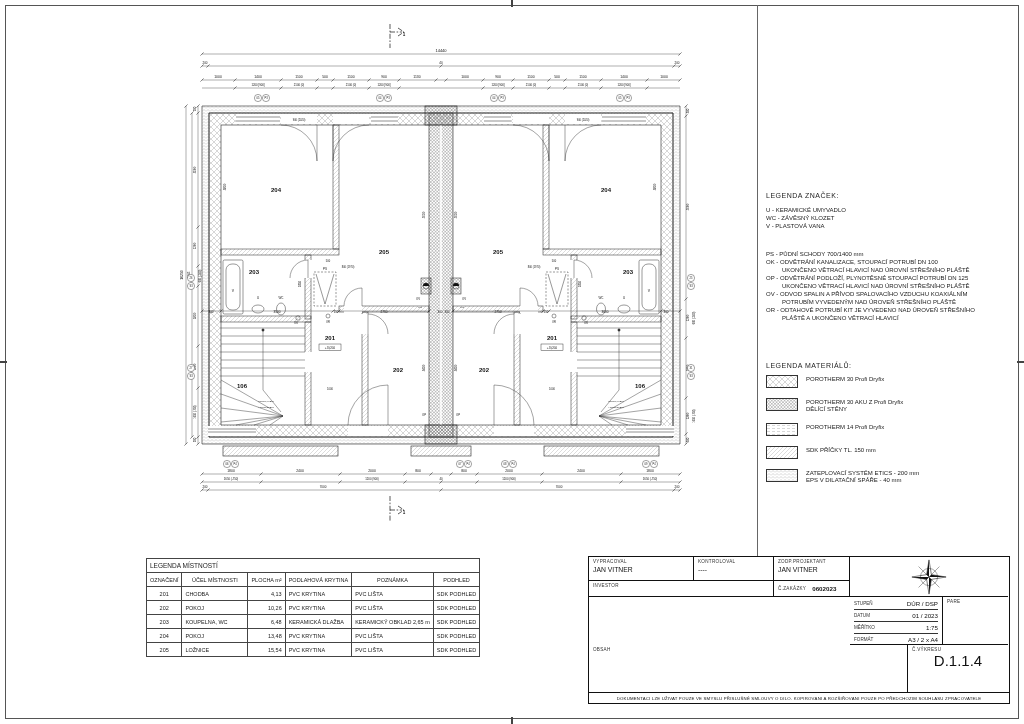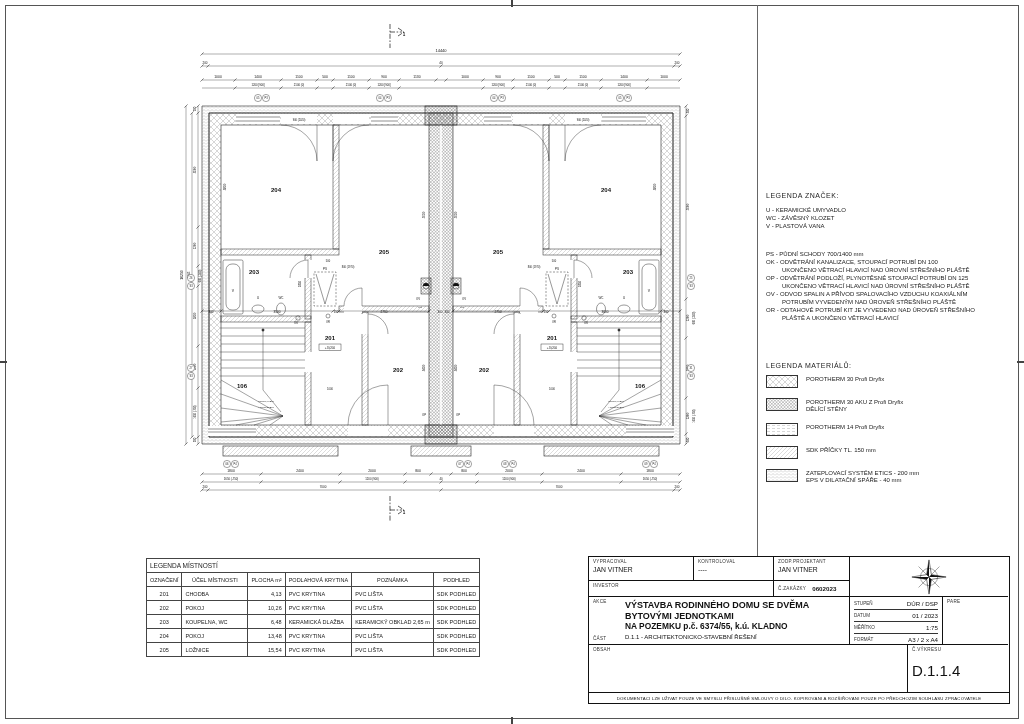--- a/index.html
+++ b/index.html
@@ -28,21 +28,21 @@
   .tbc{position:absolute;box-sizing:border-box;border-right:0.8px solid #111;border-bottom:0.8px solid #111;padding:2px 4px;overflow:hidden;}
   .tlab{font-size:4.6px;color:#333;letter-spacing:.3px;}
   .tval{font-size:6.8px;margin-top:2px;}
   .akce-line{font-size:9px;font-weight:bold;line-height:10.5px;white-space:nowrap;}
   .cast-line{font-size:6px;margin-top:2px;white-space:nowrap;}
   .mini-row{display:flex;justify-content:space-between;border-bottom:0.5px solid #333;height:11px;align-items:center;}
   .mini-row:last-child{border-bottom:none;}
   .mini-lab{font-size:4.6px;color:#333;}
   .mini-val{font-size:6.2px;}
   #obsah-big{font-size:21px;letter-spacing:1px;margin-top:6px;margin-left:16px;}
-  #cislo-big{font-size:15px;margin-top:10px;}
+  #cislo-big{font-size:15px;text-align:center;}
   #disclaimer{position:absolute;left:0;bottom:0;width:100%;height:11px;border-top:0.8px solid #111;font-size:4.3px;text-align:center;line-height:11px;letter-spacing:.2px;box-sizing:border-box;white-space:nowrap;}
   svg text{font-family:"Liberation Sans",sans-serif;fill:#111;}
 </style>
 </head>
 <body>
 
 <div id="sheet">
   <div id="frame"></div>
   <div class="edge-tick" style="left:511px;top:0;width:2px;height:7px;"></div>
   <div class="edge-tick" style="left:511px;bottom:0;width:2px;height:7px;"></div>
@@ -650,30 +650,20 @@
         </g>
       </svg>
     </div>
     <div class="tbc" style="left:0;top:24px;width:185px;height:16px;">
       <div class="tlab">INVESTOR</div>
     </div>
     <div class="tbc" style="left:185px;top:24px;width:76px;height:16px;display:flex;align-items:center;gap:6px;">
       <span class="tlab">Č.ZAKÁZKY</span>
       <span class="mini-val" style="font-weight:bold">0602023</span>
     </div>
-    <div class="tbc" style="left:0;top:40px;width:261px;height:48px;">
-      <span class="tlab" style="position:absolute;left:4px;top:2px;">AKCE</span>
-      <div style="margin-left:32px;margin-top:1px;">
-        <div class="akce-line">VÝSTAVBA RODINNÉHO DOMU SE DVĚMA</div>
-        <div class="akce-line">BYTOVÝMI JEDNOTKAMI</div>
-        <div class="akce-line" style="font-size:8.4px;">NA POZEMKU p.č. 6374/55, k.ú. KLADNO</div>
-      </div>
-      <span class="tlab" style="position:absolute;left:4px;bottom:3px;">ČÁST</span>
-      <div class="cast-line" style="margin-left:32px;">D.1.1 - ARCHITEKTONICKO-STAVEBNÍ ŘEŠENÍ</div>
-    </div>
     <div class="tbc" style="left:261px;top:40px;width:93px;height:48px;padding:1px 4px;">
       <div class="mini-row">
           <span class="mini-lab">STUPEŇ</span>
           <span class="mini-val">DÚR / DSP</span>
         </div>
       <div class="mini-row">
           <span class="mini-lab">DATUM</span>
           <span class="mini-val">01 / 2023</span>
         </div>
       <div class="mini-row">

